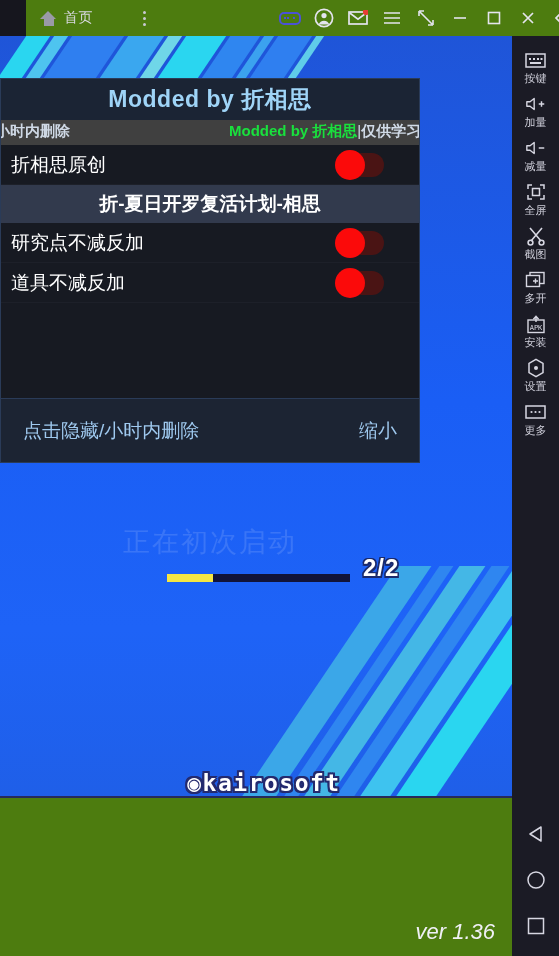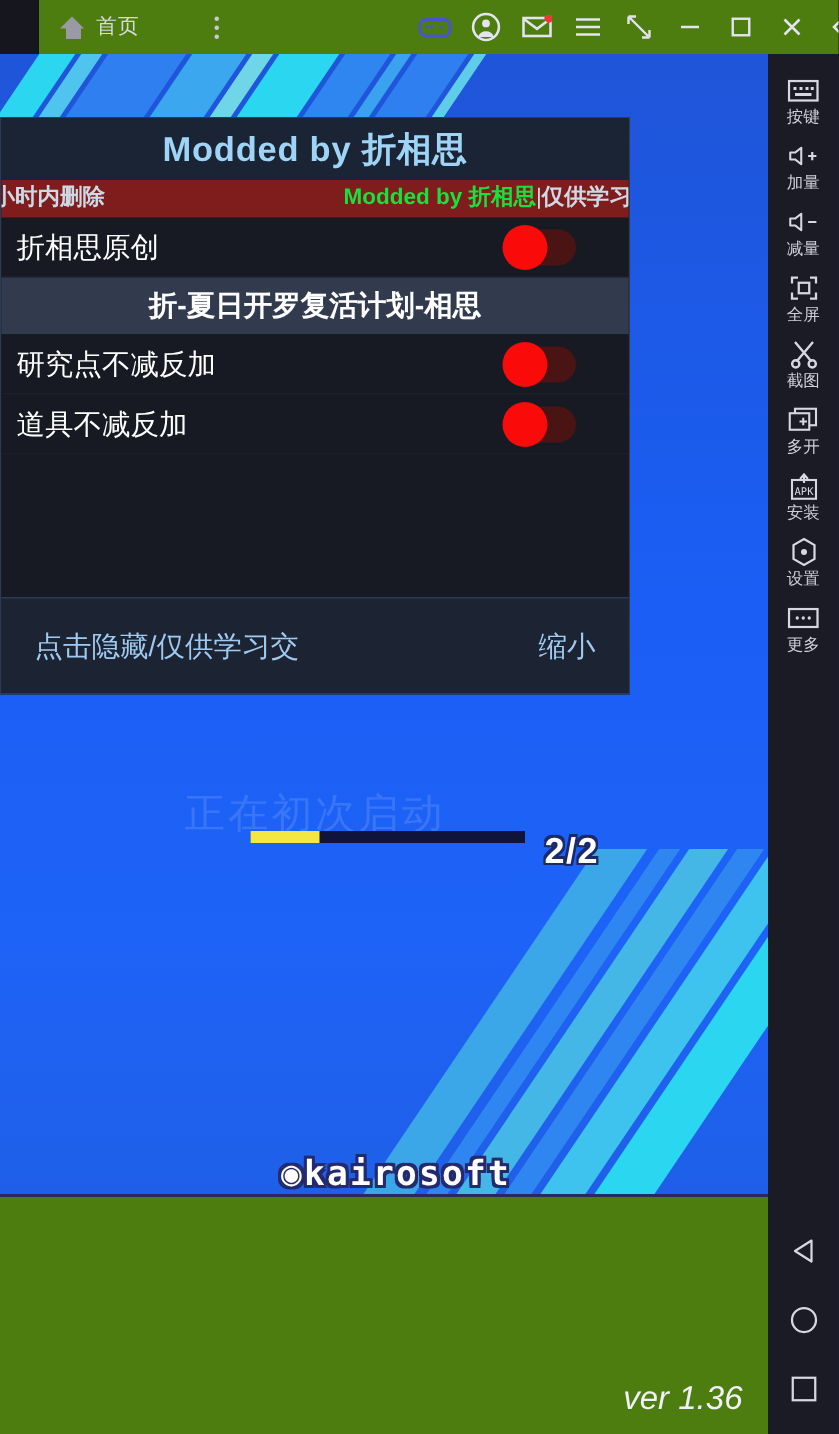--- a/index.html
+++ b/index.html
@@ -135,21 +135,21 @@
   #loadwm {
     position: absolute; left: 0; top: 488px; width: 420px;
     text-align: center;
     font-size: 27px; color: rgba(255,255,255,0.13);
     letter-spacing: 2px;
   }
 
   
   #progressrow {
     position: absolute; left: 0; top: 518px; width: 420px;
-    display: flex; align-items: flex-start;
+    display: flex; align-items: flex-end;
   }
   #pbar {
     margin-left: 167px;
     width: 183px; height: 8px;
     background: #11143a;
     position: relative;
   }
   #pbar-fill {
     position: absolute; left: 0; top: 0; height: 8px;
     background: #f5e642;
@@ -209,21 +209,21 @@
     z-index: 40;
     font-family: "Liberation Sans","DejaVu Sans",sans-serif;
   }
   #mod-title {
     height: 41px; display: flex; align-items: center; justify-content: center;
     background: #1b2434;
     color: #9fd4f7; font-size: 23px; font-weight: bold;
     letter-spacing: .5px;
   }
   #mod-marquee {
-    height: 25px; background: #7f1d1d; overflow: hidden;
+    height: 25px; background: #404040; overflow: hidden;
     position: relative;
   }
   #mod-marquee .mq {
     position: absolute; top: 2px; white-space: nowrap;
     font-size: 15px; font-weight: bold;
   }
   #mq-left  { left: -6px; color: #cfd9e6; }
   #mq-right { left: 228px; color: #19e03d; }
   #mq-right .sep { color: #cfd9e6; font-weight: normal; }
   #mq-right .tail { color: #cfd9e6; }
@@ -431,21 +431,21 @@
           <span class="rl">道具不减反加</span>
           <span class="toggle">
               <span class="knob"></span>
             </span>
         </div>
 
         <div id="mod-spacer"></div>
       </div>
 
       <div id="mod-footer">
-        <span class="ft-left">点击隐藏/仅供学习交</span>
+        <span class="ft-left">点击隐藏/小时内删除</span>
         <span class="ft-right">缩小</span>
       </div>
 
     </div>
   </div>
 
   <div id="righttoolbar">
 
     <div class="rt-item">
       <span class="rt-ico">

